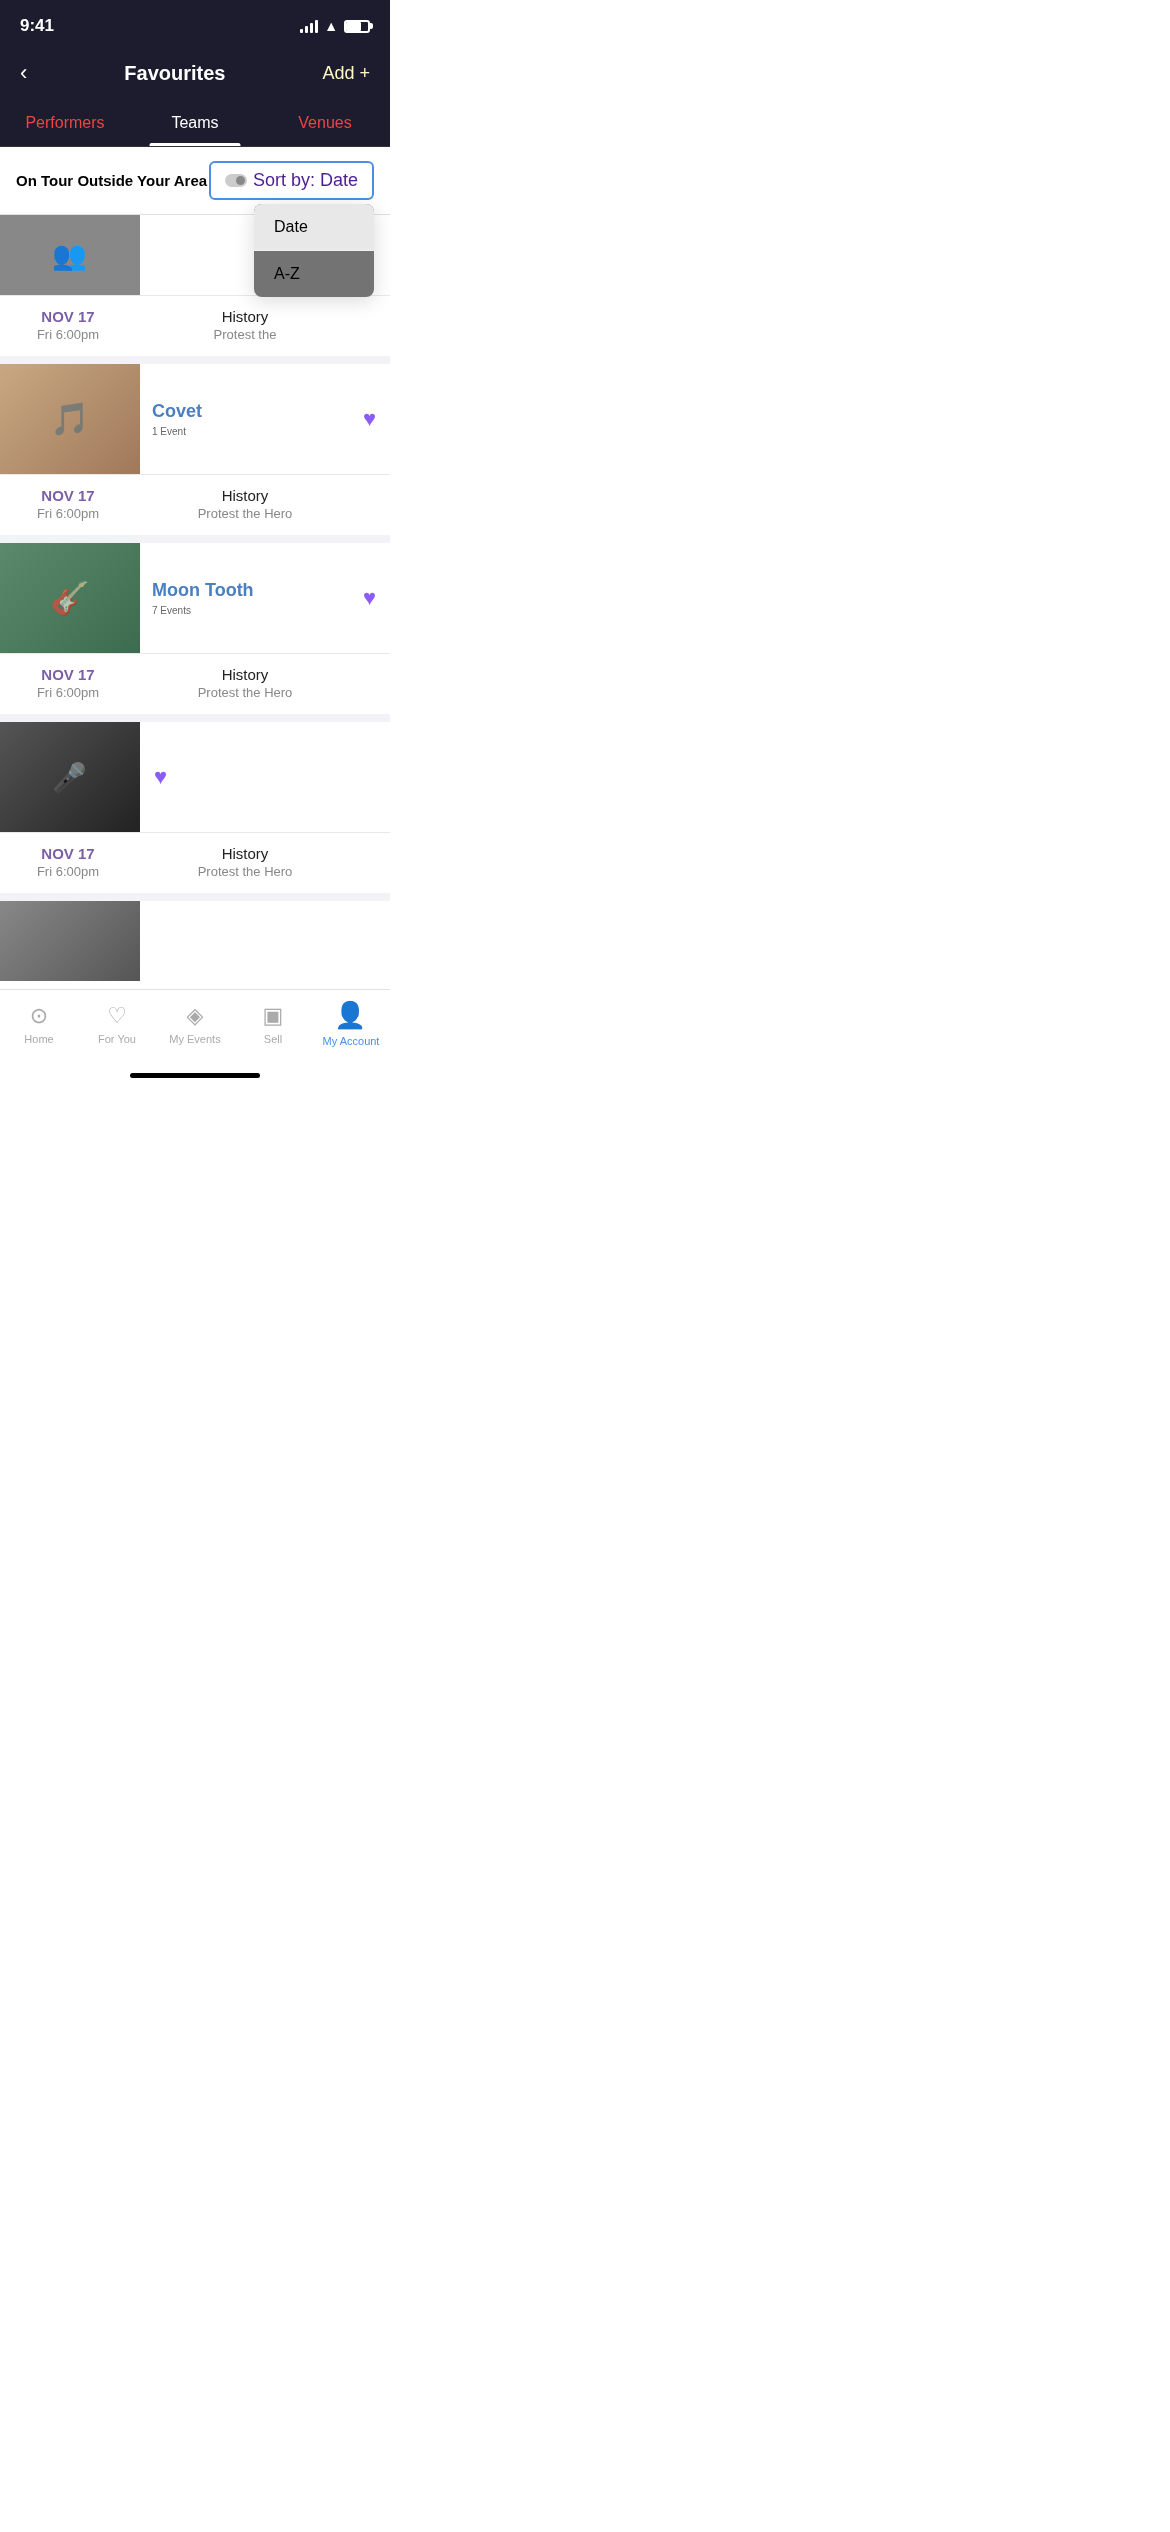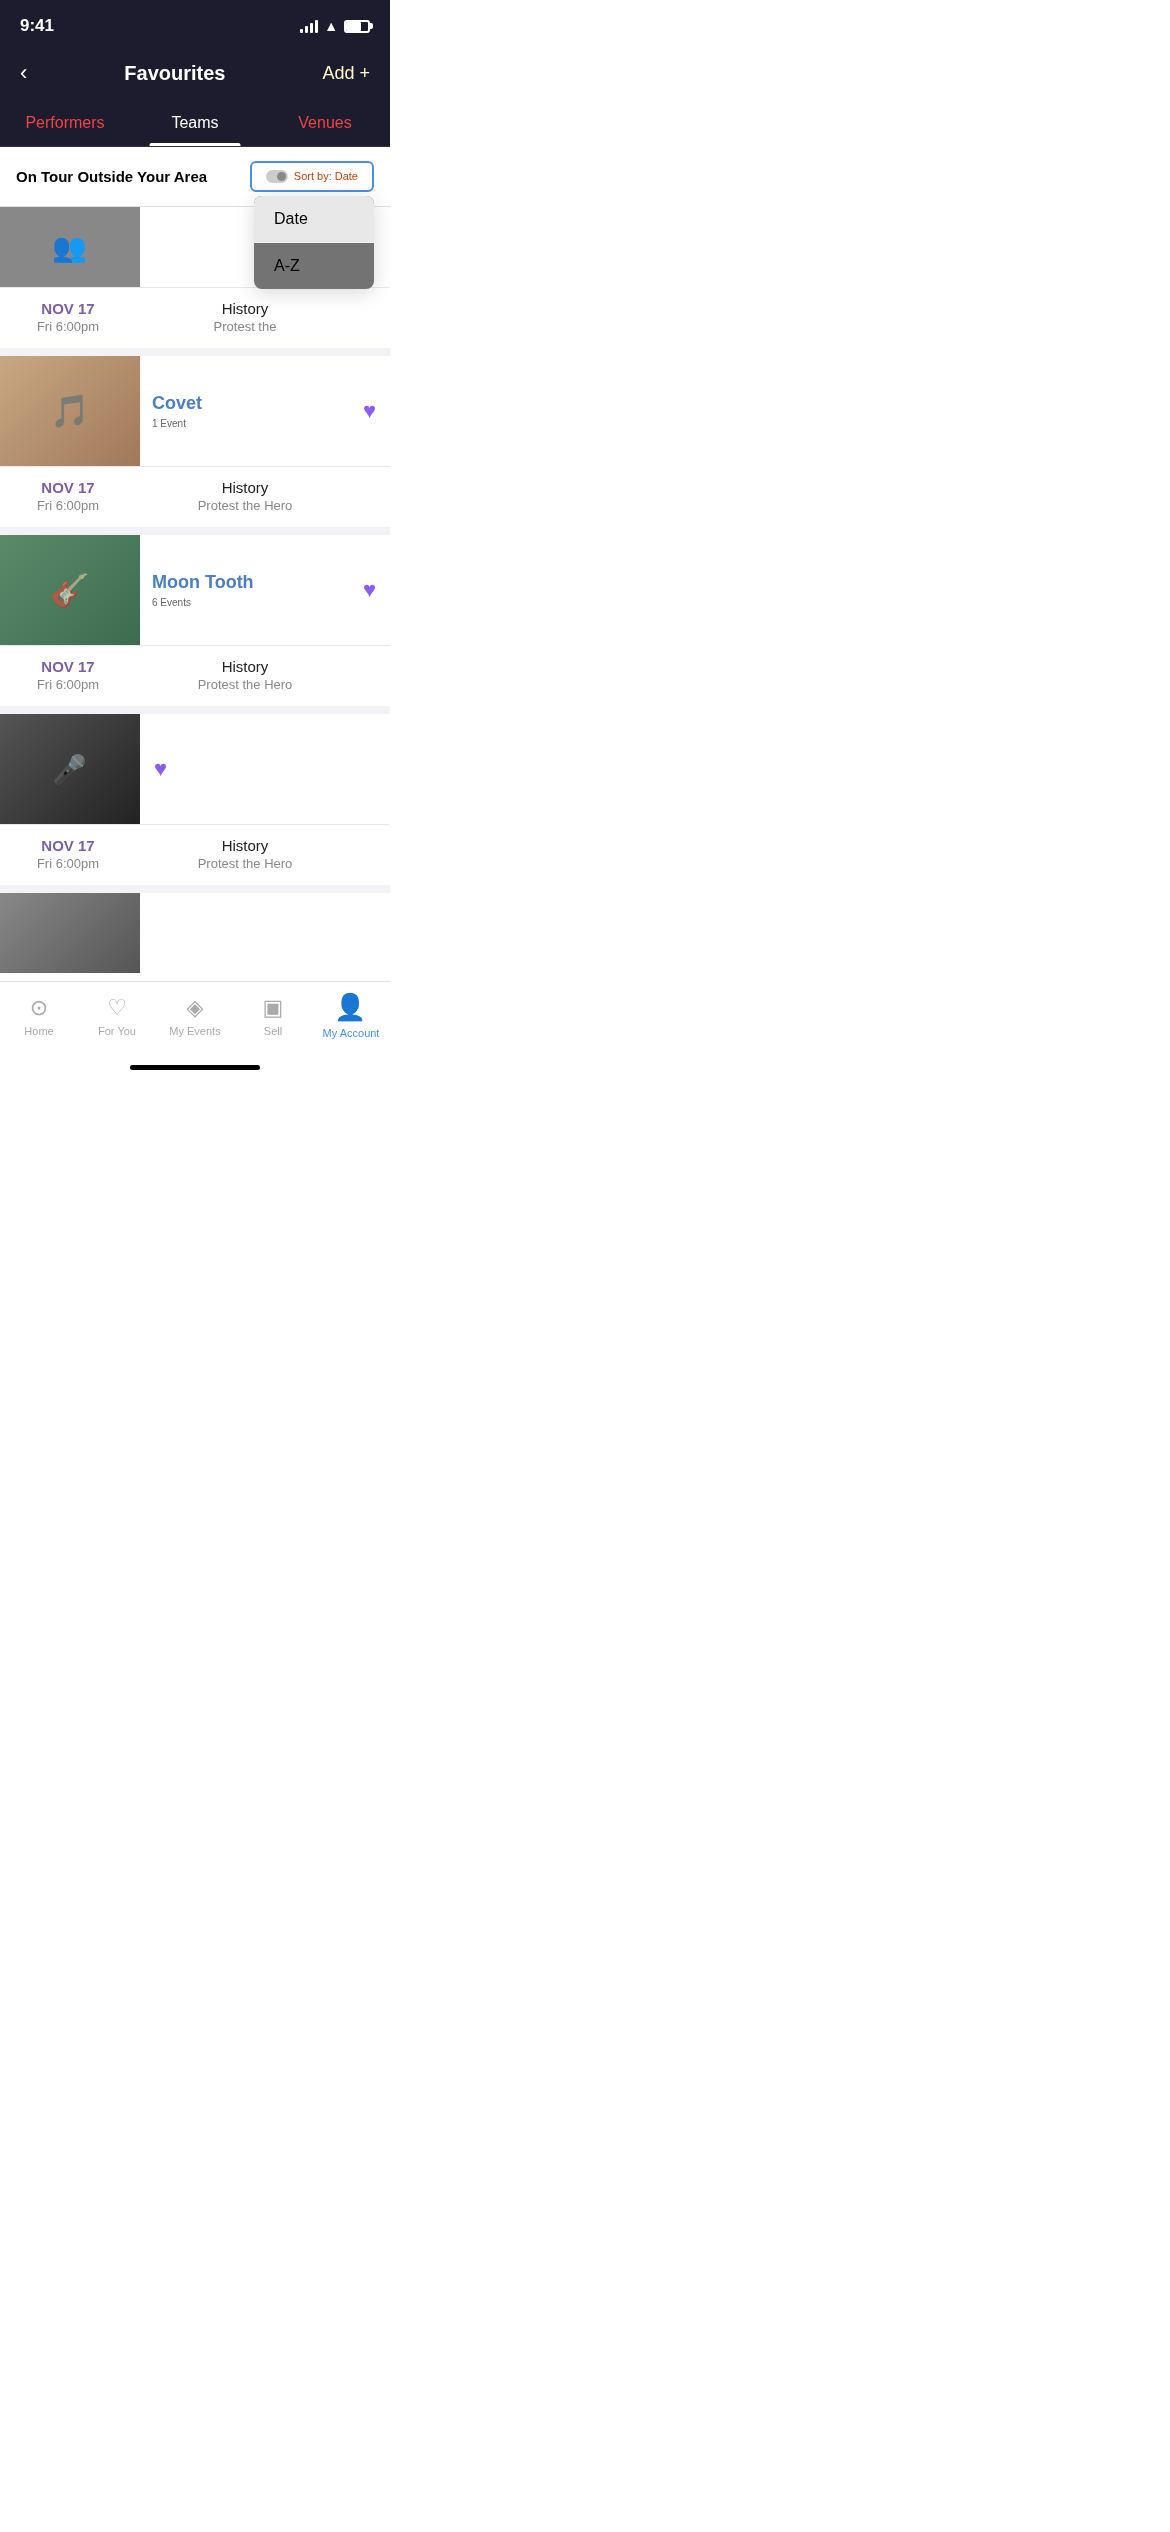--- a/index.html
+++ b/index.html
@@ -144,25 +144,25 @@
     }
     .sort-label {
       font-size: 15px;
       font-weight: 600;
       color: #000;
     }
     .sort-button {
       border: 2px solid #4a90e2;
       border-radius: 6px;
       padding: 7px 14px;
-      font-size: 11px;
-      color: #c2410c;
-      background: #fff;
-      display: flex;
-      align-items: flex-start;
+      font-size: 18px;
+      color: #4c1d95;
+      background: #fff;
+      display: flex;
+      align-items: center;
       gap: 6px;
       cursor: pointer;
       position: relative;
     }
     .sort-toggle {
       width: 22px;
       height: 13px;
       background: #ccc;
       border-radius: 7px;
       position: relative;
@@ -469,21 +469,21 @@
       </div>
     </div>
 
     <div class="performer-card">
       <div class="performer-header">
         <div class="performer-image img-moontooth">
           <span style="color:#fff; font-size:32px; opacity:0.6;">🎸</span>
         </div>
         <div class="performer-info">
           <div class="performer-name">Moon Tooth</div>
-          <div class="performer-events">6 Events</div>
+          <div class="performer-events">7 Events</div>
         </div>
         <div class="heart-btn">♥</div>
       </div>
       <div class="event-row">
         <div class="event-date">
           <div class="event-date-main">NOV 17</div>
           <div class="event-date-sub">Fri 6:00pm</div>
         </div>
         <div class="event-venue">
           <div class="event-venue-name">History</div>

